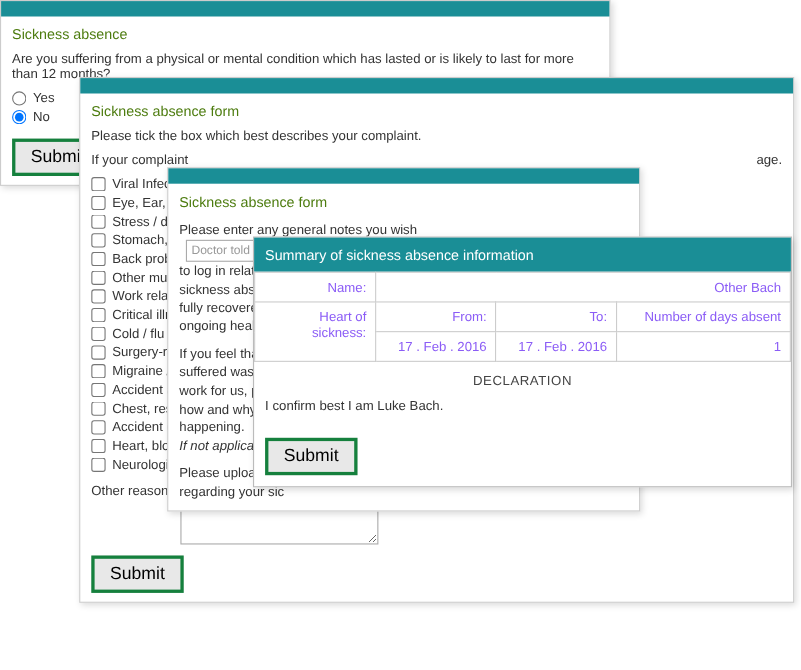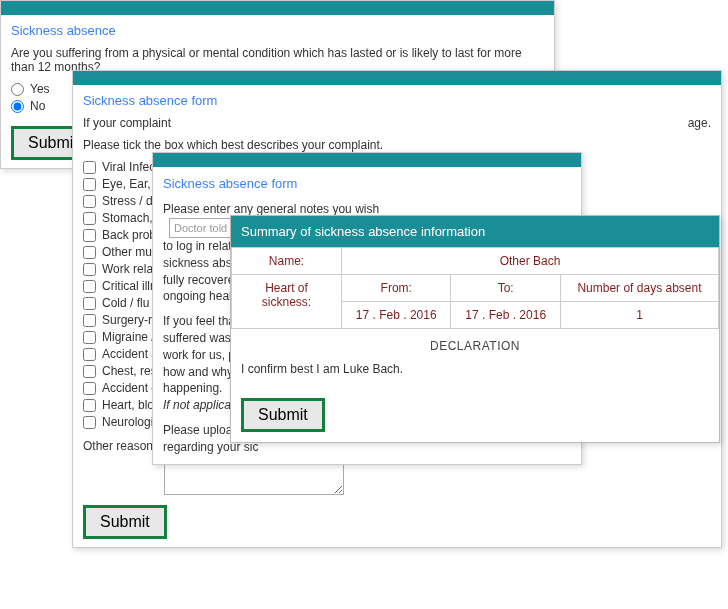--- a/index.html
+++ b/index.html
@@ -21,21 +21,21 @@
     }
     .teal-bar {
       background: #1a8e96;
       height: 14px;
     }
     .window-body {
       padding: 8px 10px;
     }
     .title-text {
       font-size: 13px;
-      color: #3b82f6;
+      color: #4d7c0f;
       margin-bottom: 8px;
     }
     .prompt-text {
       font-size: 12px;
       color: #333;
       margin-bottom: 8px;
     }
     .radio-row, .check-row {
       display: flex;
       align-items: center;
@@ -76,24 +76,24 @@
       font-weight: normal;
     }
     #w4 .summary-table {
       border-collapse: collapse;
       width: 100%;
     }
     #w4 .summary-table td, #w4 .summary-table th {
       border: 1px solid #ccc;
       padding: 6px 8px;
       font-size: 12px;
-      text-align: center;
+      text-align: right;
       vertical-align: top;
       font-weight: normal;
-      color: #7f1d1d;
+      color: #8b5cf6;
     }
     #w4 .summary-table .label-col { width: 110px; }
     #w4 .decl-section { padding: 10px; }
     #w4 .decl-title { font-size: 12px; color: #444; margin-bottom: 8px; letter-spacing: 0.5px; text-align: center; }
     #w4 .decl-text { font-size: 12px; color: #333; line-height: 1.4; margin-bottom: 10px; }
   </style>
 </head>
 <body>
 
 <div id="w1" class="window">
@@ -110,25 +110,25 @@
       <span>No</span>
     </div>
     <button class="submit-btn">Submit</button>
   </div>
 </div>
 
 <div id="w2" class="window" style="top:70px;">
   <div class="teal-bar"></div>
   <div class="window-body">
     <div class="title-text">Sickness absence form</div>
+    <div class="prompt-text">Please tick the box which best describes your complaint.</div>
     <div class="prompt-text">
       <span>If your complaint</span>
       <span style="float:right">age.</span>
     </div>
-    <div class="prompt-text">Please tick the box which best describes your complaint.</div>
     <div class="check-list" id="check-list">
         <div class="check-row">
           <input type="checkbox" style="">
           <span>Viral Infection</span>
         </div>
         <div class="check-row">
           <input type="checkbox" style="">
           <span>Eye, Ear, Nos</span>
         </div>
         <div class="check-row">

